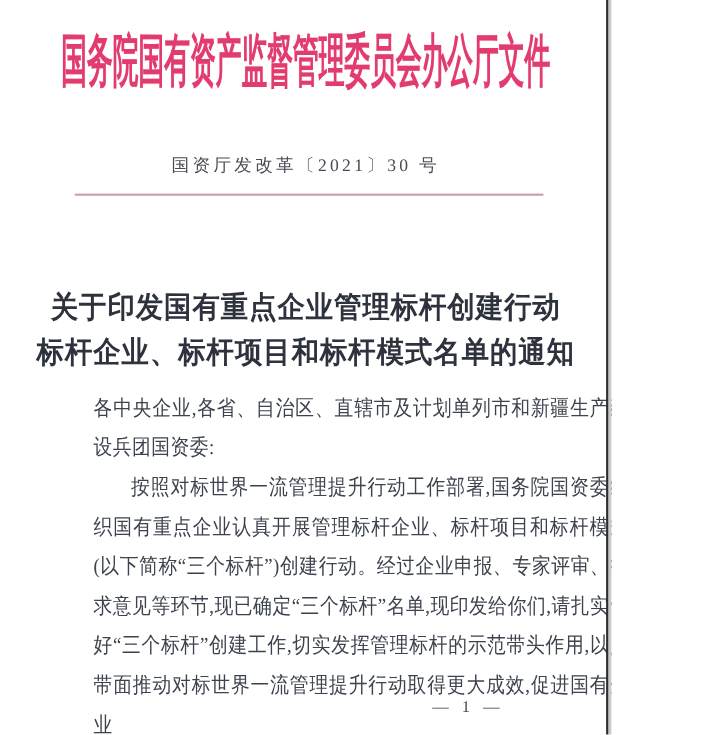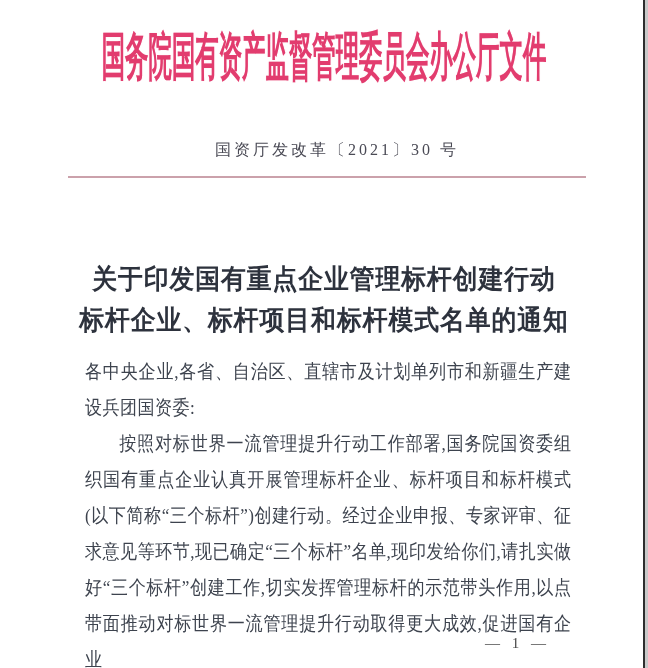--- a/index.html
+++ b/index.html
@@ -1,18 +1,18 @@
 <!DOCTYPE html>
 <html style="--header_red: #e23c6e; --separator_red: #c2919c; --title_ink: #2d323d; --body_ink: #3d434e; --doc_number_gray: #4a4a55; --page_num_gray: #4a4a4a; --paper_white: #ffffff; --edge_dark: #2e2e2e; --edge_light: #c9c9c9;"><head>
 <meta charset="utf-8">
 <style>
   html, body { margin: 0; padding: 0; background: #ffffff; }
   .page {
     position: relative;
-    width: 648px;
+    width: 556px;
     height: 668px;
     background: var(--paper_white, #ffffff);
     overflow: hidden;
     font-family: "Liberation Serif", "DejaVu Serif", serif;
   }
   
   .edge-light {
     position: absolute; top: 0; right: 0;
     width: 3px; height: 100%;
     background: var(--edge_light, #c9c9c9);
@@ -38,21 +38,20 @@
   
   .doc-number {
     position: absolute;
     top: 140px;
     left: 0;
     width: 100%;
     text-align: center;
     font-size: 16px;
     letter-spacing: 3px;
     color: var(--doc_number_gray, #4a4a55);
-    margin-left: 13px;
   }
   
   .separator {
     position: absolute;
     top: 176px;
     left: 68px;
     right: 62px;
     height: 2px;
     background: var(--separator_red, #c2919c);
     opacity: 0.85;

